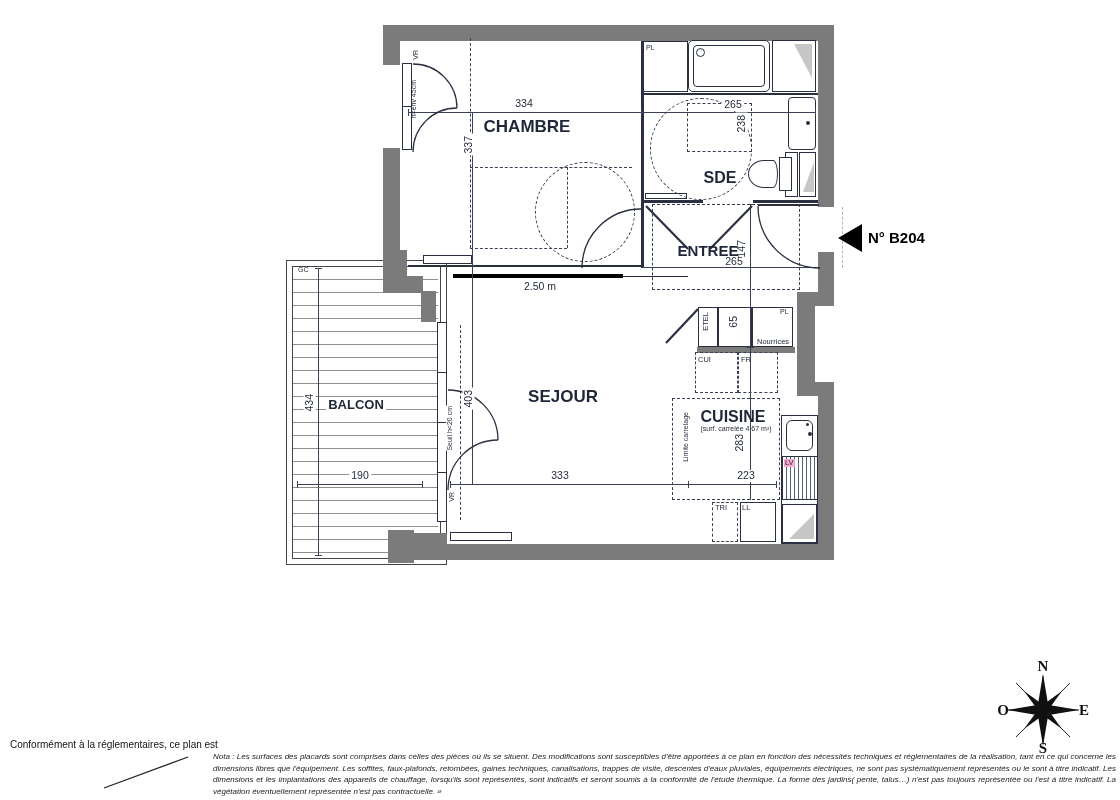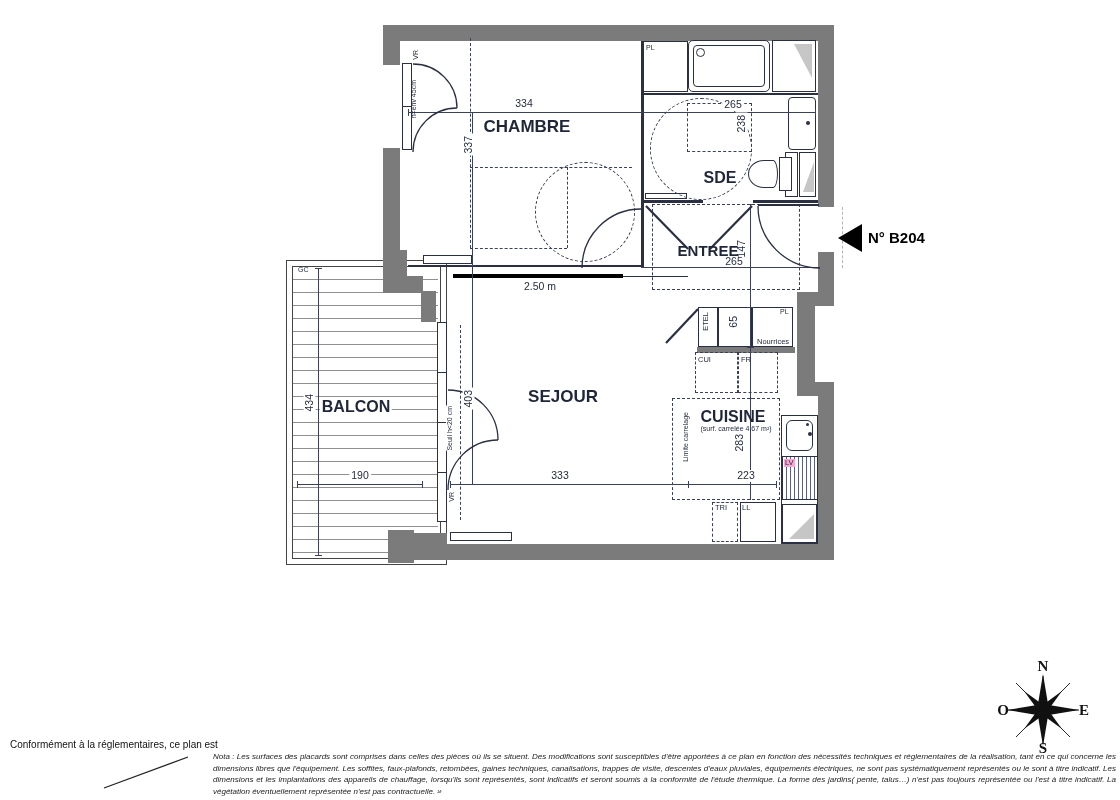--- a/index.html
+++ b/index.html
@@ -193,21 +193,21 @@
       </g>
     </g>
   </svg>
 
   <div class="room" style="left:527px;top:118px;font-size:17px;">CHAMBRE</div>
   <div class="room" style="left:720px;top:131px;font-size:16px;background:none;margin-top:38px;">SDE</div>
   <div class="room" style="left:708px;top:243px;font-size:15px;background:none;">ENTREE</div>
   <div class="room" style="left:563px;top:388px;font-size:17px;">SEJOUR</div>
   <div class="room" style="left:733px;top:408px;font-size:16px;background:none;text-align:right;">CUISINE</div>
   <div class="note" style="left:736px;top:425px;font-size:7px;transform:translateX(-50%);">(surf. carrelée 4.67 m²)</div>
-  <div class="room" style="left:356px;top:398px;font-size:16px;">BALCON</div>
+  <div class="room" style="left:356px;top:398px;font-size:13px;">BALCON</div>
 
   <div class="dim" style="left:524px;top:98px;">334</div>
   <div class="vdim" style="left:463px;top:134px;">337</div>
   <div class="dim" style="left:733px;top:99px;">265</div>
   <div class="vdim" style="left:736px;top:113px;">238</div>
   <div class="dim" style="left:734px;top:256px;background:none;">265</div>
   <div class="vdim" style="left:736px;top:238px;background:none;">147</div>
   <div class="dim" style="left:540px;top:281px;background:none;">2.50 m</div>
   <div class="vdim" style="left:463px;top:388px;">403</div>
   <div class="dim" style="left:560px;top:470px;">333</div>

